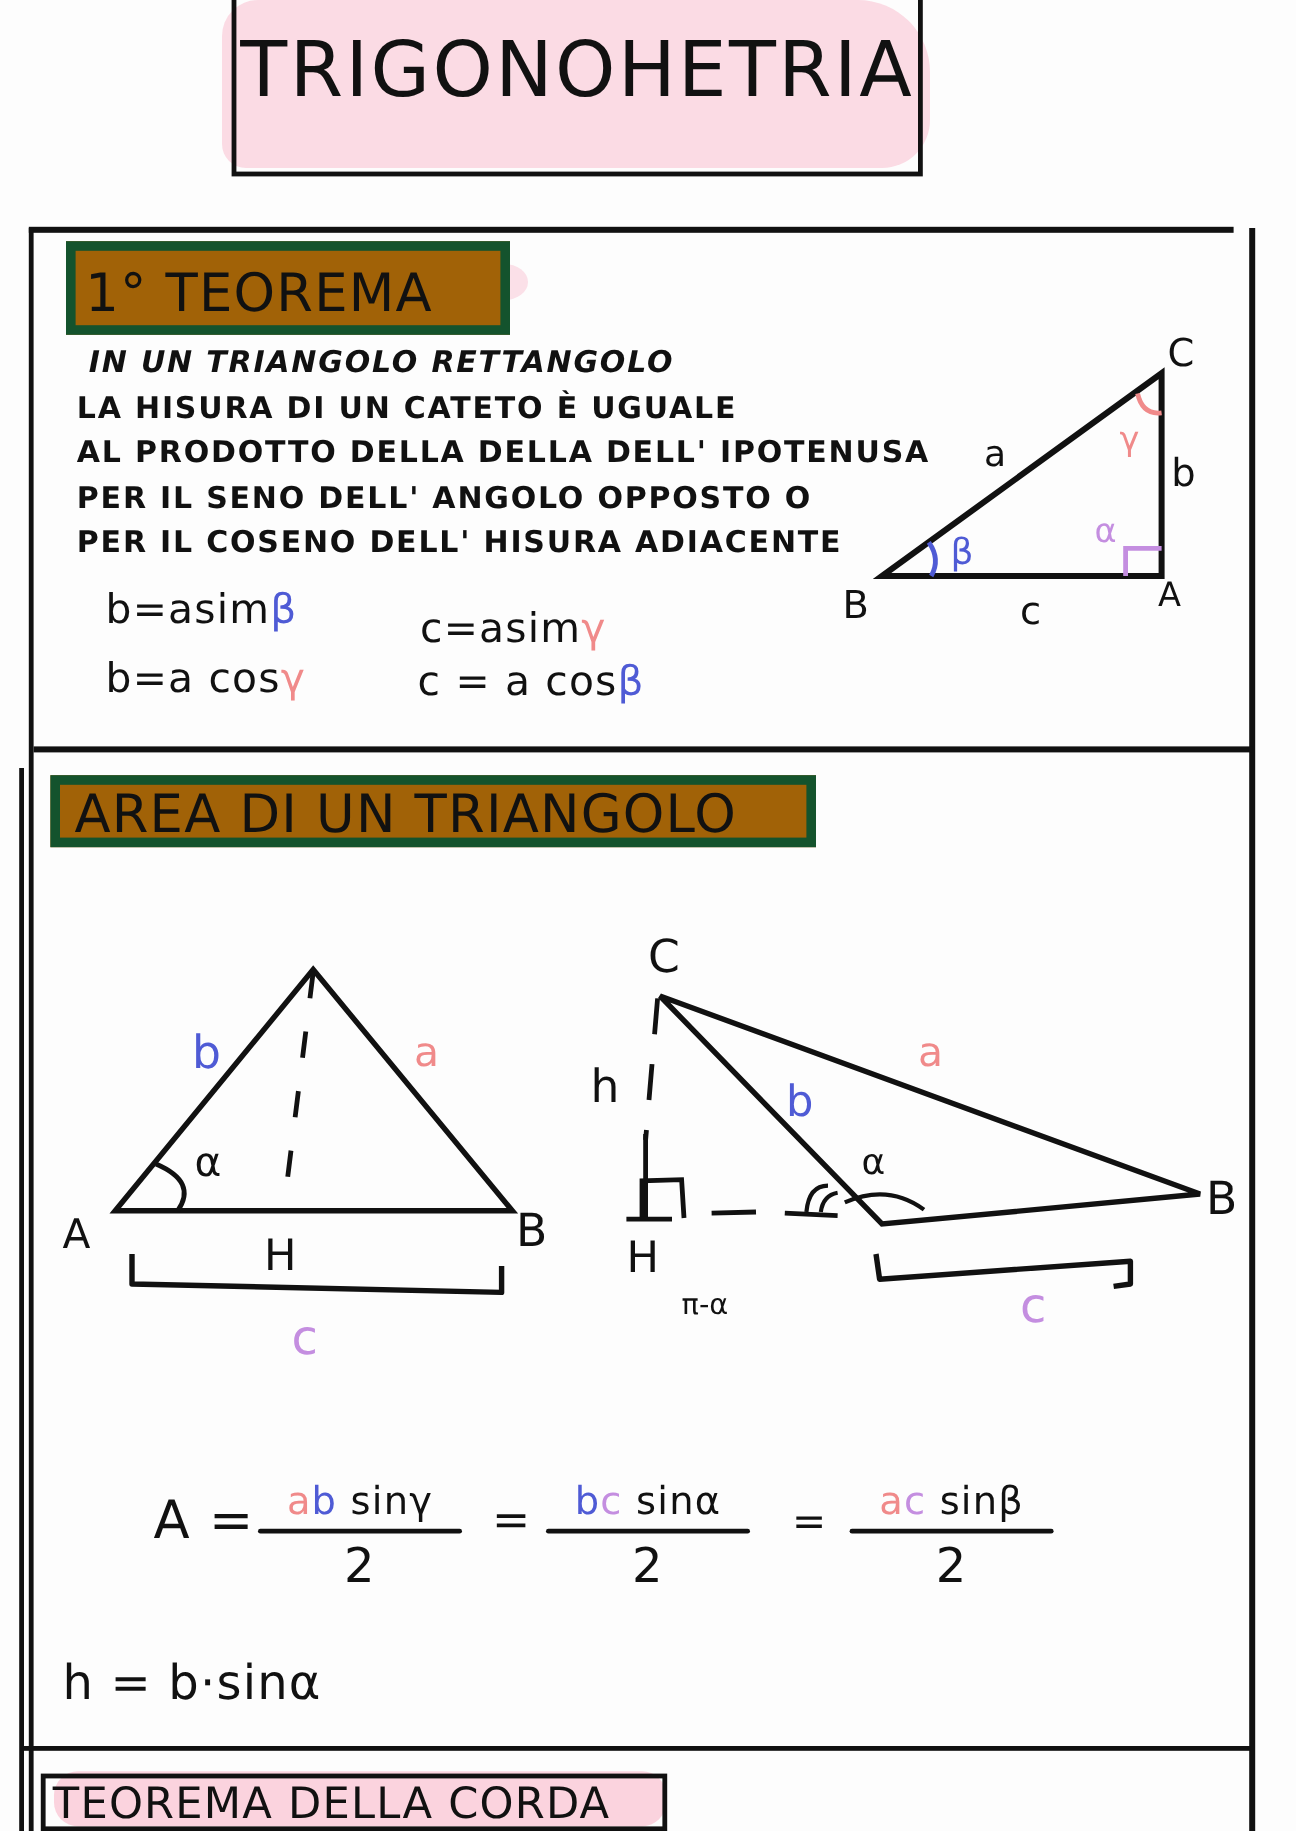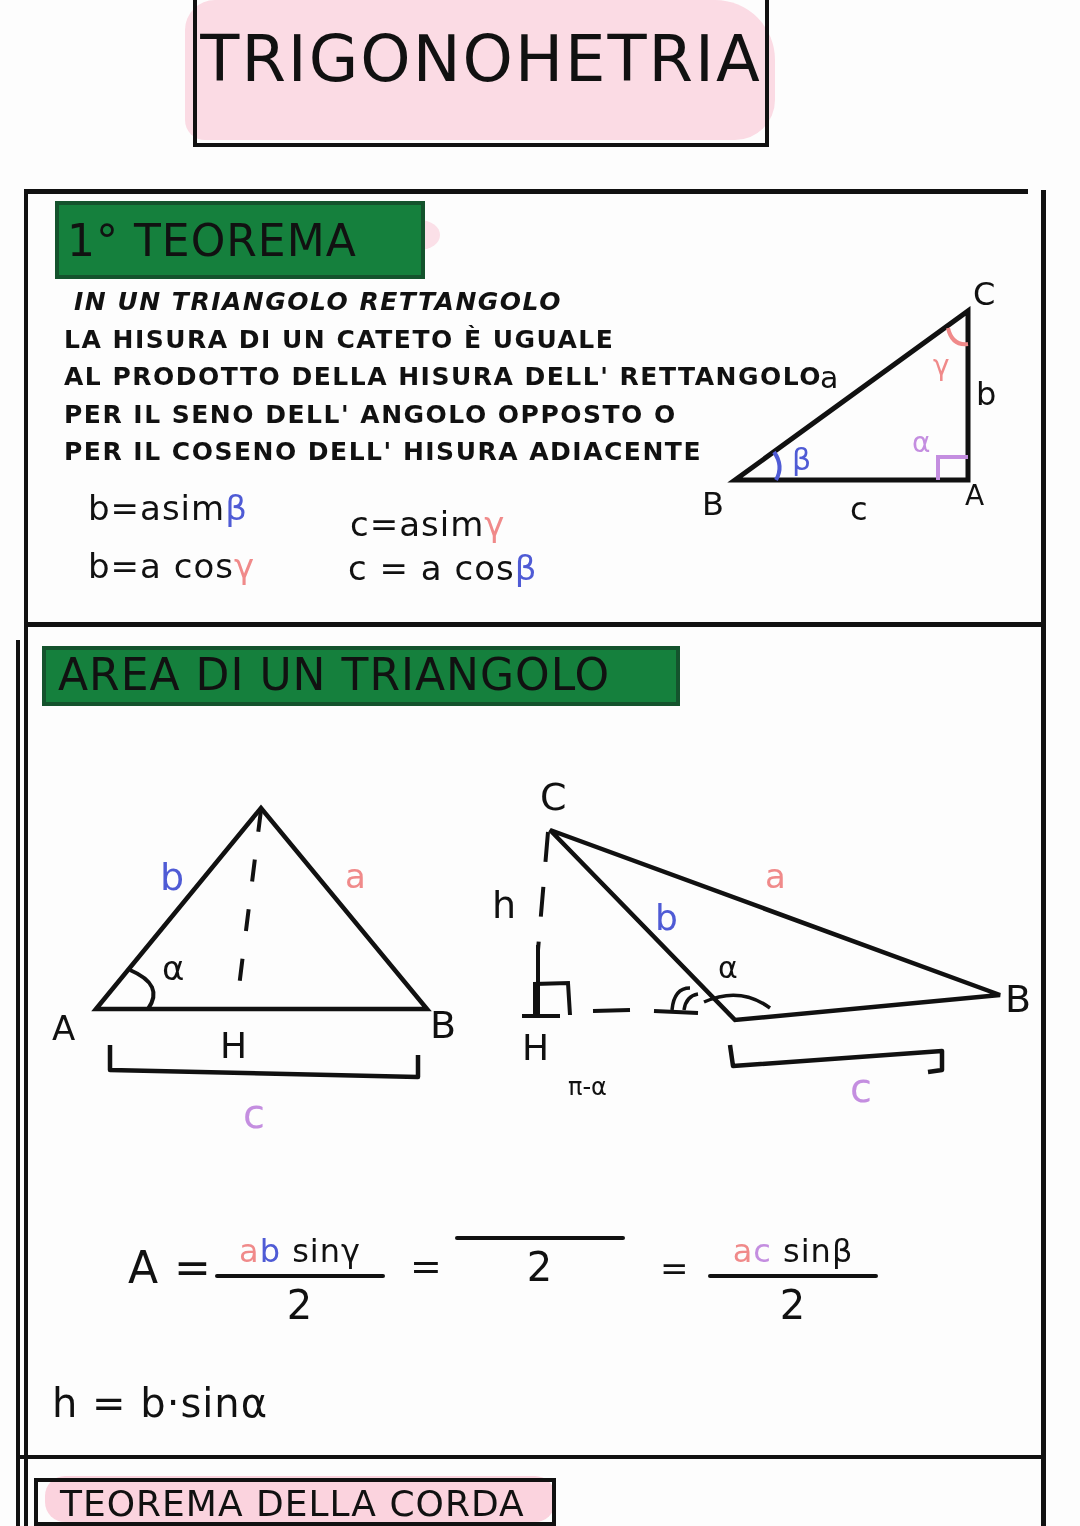--- a/index.html
+++ b/index.html
@@ -15,21 +15,21 @@
 
   
   .frame-left { left: 24px; top: 190px; width: 4px; height: 1336px; background: #111; }
   .frame-right { left: 1041px; top: 190px; width: 5px; height: 1336px; background: #111; }
   .frame-top { left: 24px; top: 189px; width: 1004px; height: 5px; background: #111; }
   .div-1 { left: 28px; top: 622px; width: 1016px; height: 5px; background: #111; }
   .div-2 { left: 18px; top: 1455px; width: 1024px; height: 4px; background: #111; }
   .frame-left-2 { left: 16px; top: 640px; width: 4px; height: 886px; background: #111; }
 
   
-  .head-box { border: 4px solid #14532d; background: #15803d; }
+  .head-box { border: 8px solid #14532d; background: #a16207; }
   .head-text { font-size: 44px; line-height: 1; white-space: nowrap; }
 
   .s1-head { left: 55px; top: 201px; width: 370px; height: 78px; }
   .s1-head-blob { left: 400px; top: 220px; width: 40px; height: 30px; background: #fbe0e8; border-radius: 50%; }
   .s1-head .head-text { position: absolute; left: 8px; top: 14px; }
 
   .para { left: 64px; top: 283px; font-size: 25px; line-height: 37.5px; font-weight: 700; letter-spacing: 1.5px; }
   .para div { white-space: nowrap; }
 
   .formula { font-size: 34px; white-space: nowrap; letter-spacing: 1px; }
@@ -41,21 +41,21 @@
   .s2-head .head-text { position: absolute; left: 12px; top: 3px; }
 
   .area-formula { font-size: 44px; white-space: nowrap; }
   .frac { position: absolute; text-align: center; }
   .frac .num { font-size: 32px; white-space: nowrap; }
   .frac .bar { height: 4px; background: #111; margin: 4px 0; border-radius: 2px; }
   .frac .den { font-size: 40px; }
 
   .s3-head-blob { left: 45px; top: 1476px; width: 510px; height: 46px; background: #fbd3de; border-radius: 20px; }
   .s3-head { left: 34px; top: 1478px; width: 522px; height: 48px; border: 4px solid #111; background: transparent; }
-  .s3-head .head-text { position: absolute; left: 22px; top: 4px; font-size: 36px; }
+  .s3-head .head-text { position: absolute; left: 6px; top: 4px; font-size: 36px; }
 
   svg text { font-family: "DejaVu Sans", sans-serif; }
 </style>
 </head>
 <body>
 
 <div class="abs title-blob"></div>
 <div class="abs title-box"></div>
 <div class="abs title-text hand">TRIGONOHETRIA</div>
 
@@ -67,21 +67,21 @@
 <div class="abs div-2"></div>
 
 <div class="abs s1-head-blob"></div>
 <div class="abs head-box s1-head">
   <span class="head-text hand">1° TEOREMA</span>
 </div>
 
 <div class="abs para hand">
   <div style="padding-left:10px;font-style:italic;">IN UN TRIANGOLO RETTANGOLO</div>
   <div>LA HISURA DI UN CATETO È UGUALE</div>
-  <div>AL PRODOTTO DELLA HISURA DELL' RETTANGOLO</div>
+  <div>AL PRODOTTO DELLA DELLA DELL' IPOTENUSA</div>
   <div>PER IL SENO DELL' ANGOLO OPPOSTO O</div>
   <div>PER IL COSENO DELL' HISURA ADIACENTE</div>
 </div>
 
 <div class="abs formula hand" style="left:88px; top:488px;">
   <span>b=asim</span><span class="blue">β</span>
 </div>
 <div class="abs formula hand" style="left:350px; top:504px;">
   <span>c=asim</span><span class="pink">γ</span>
 </div>
@@ -165,20 +165,21 @@
 
 <div class="frac hand" style="left:215px; top:1232px; width:170px;">
   <div class="num"><span class="pink">a</span><span class="blue">b</span><span> sin</span><span>γ</span></div>
   <div class="bar"></div>
   <div class="den">2</div>
 </div>
 
 <div class="abs area-formula hand" style="left:410px; top:1244px; font-size:38px;">=</div>
 
 <div class="frac hand" style="left:455px; top:1232px; width:170px;">
+  <div class="num"><span class="blue">b</span><span class="purple">c</span><span> sin</span><span>α</span></div>
   <div class="bar"></div>
   <div class="den">2</div>
 </div>
 
 <div class="abs area-formula hand" style="left:660px; top:1248px; font-size:34px;">=</div>
 
 <div class="frac hand" style="left:708px; top:1232px; width:170px;">
   <div class="num"><span class="pink">a</span><span class="purple">c</span><span> sin</span><span>β</span></div>
   <div class="bar"></div>
   <div class="den">2</div>

